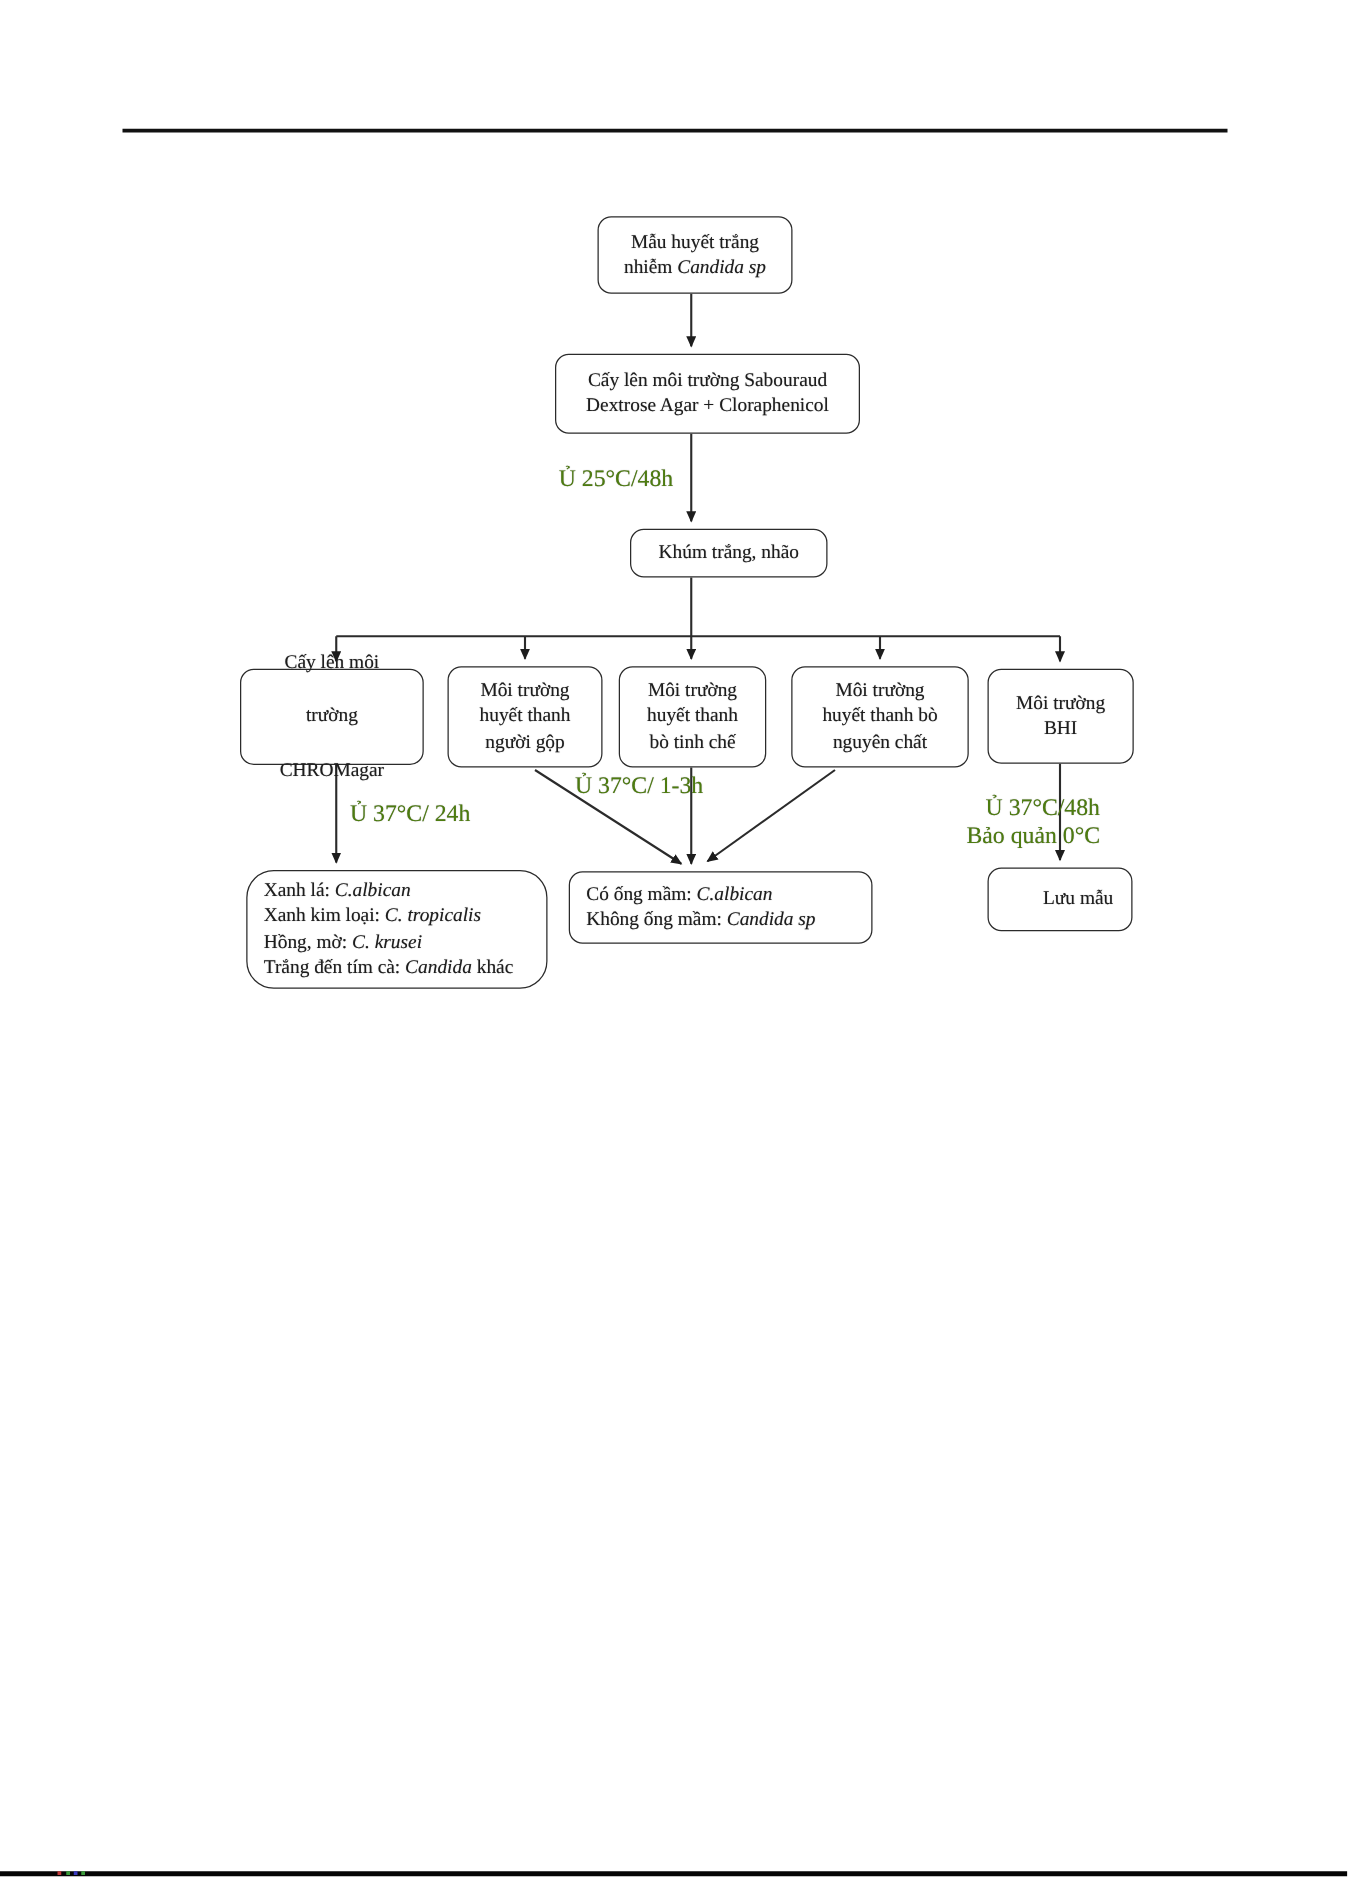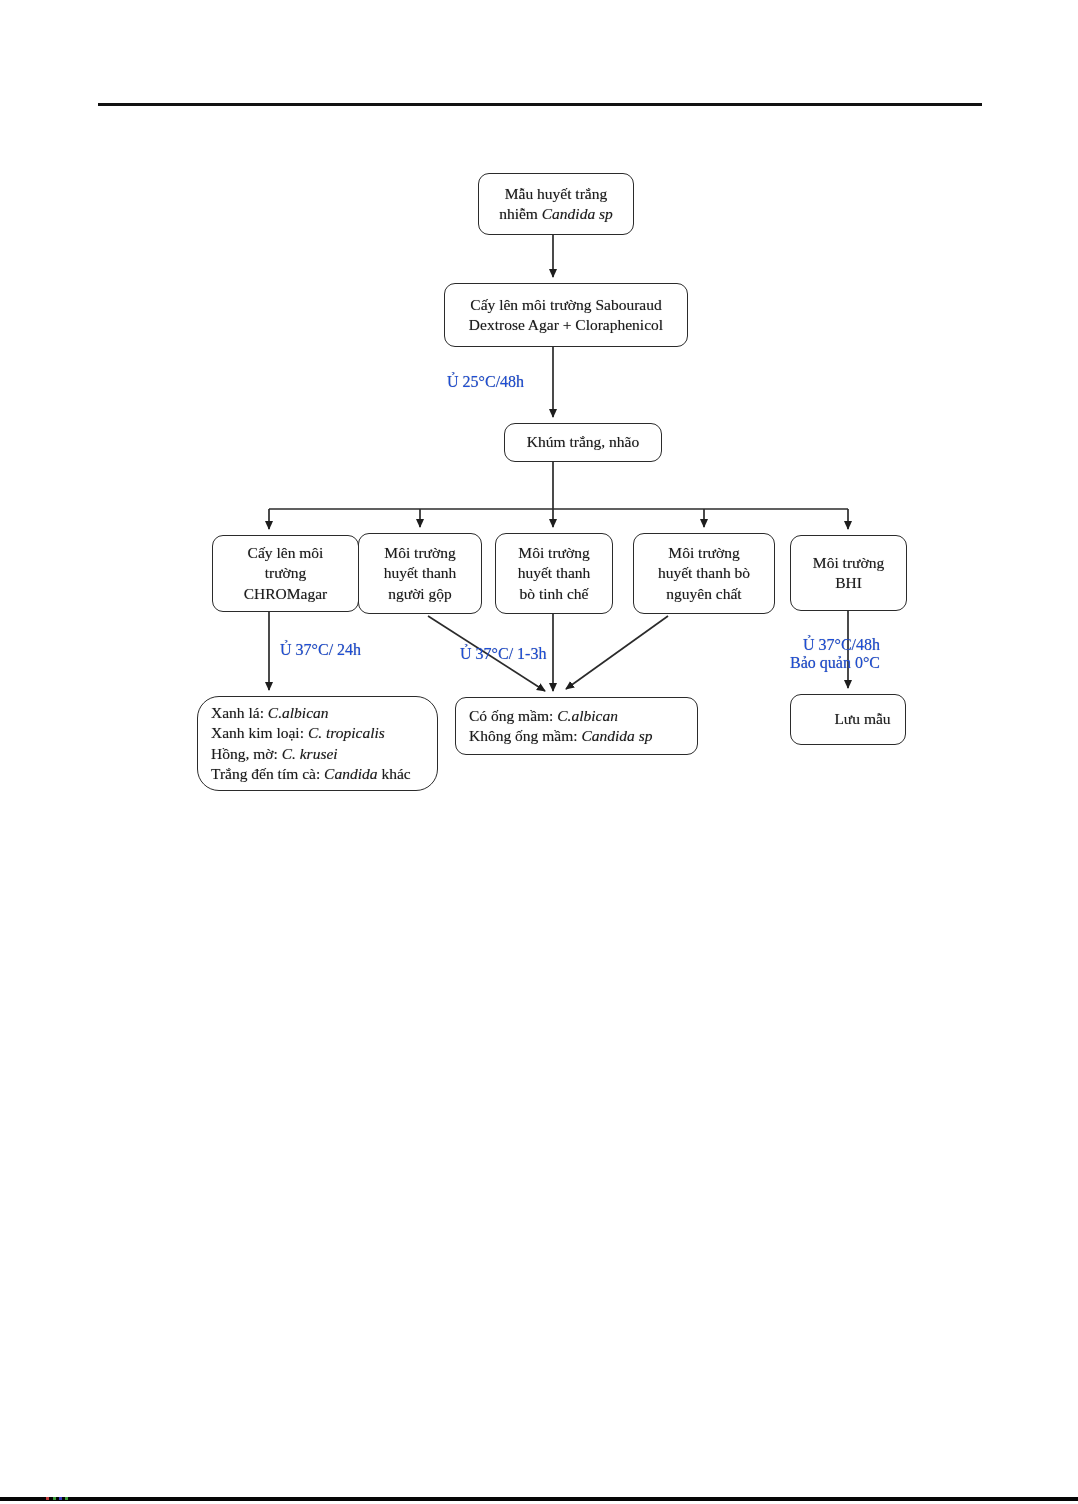--- a/index.html
+++ b/index.html
@@ -49,22 +49,22 @@
   .node.align-left {
     align-items: flex-start;
     text-align: left;
     padding-left: 13px;
     padding-right: 8px;
   }
   .node .line { white-space: nowrap; }
   .node i { font-style: italic; }
   .edge-label {
     position: absolute;
-    font-size: 16px;
-    color: #1d4ed8;
+    font-size: 19px;
+    color: #4d7c0f;
     white-space: nowrap;
     text-shadow: 0 0 0.7px rgba(40,40,40,0.55);
   }
   .edge-label.center { text-align: right; }
 </style>
 </head>
 <body>
 
 <div id="page">
 
@@ -103,21 +103,21 @@
       <div class="line"><span>Cấy lên môi trường Sabouraud</span></div>
       <div class="line"><span>Dextrose Agar + Cloraphenicol</span></div>
     </div>
 
   <div class="edge-label" style="left:447px; top:373px;">Ủ 25°C/48h</div>
 
   <div class="node" style="left:475px; top:423px; width:158px; height:39px;margin-left:29px;">
       <div class="line"><span>Khúm trắng, nhão</span></div>
     </div>
 
-  <div class="node" style="left:212px; top:535px; width:147px; height:77px;">
+  <div class="node" style="left:192px; top:535px; width:147px; height:77px;gap:23px;">
       <div class="line"><span>Cấy lên môi</span></div>
       <div class="line"><span>trường</span></div>
       <div class="line"><span>CHROMagar</span></div>
     </div>
 
   <div class="node" style="left:358px; top:533px; width:124px; height:81px;">
       <div class="line"><span>Môi trường</span></div>
       <div class="line"><span>huyết thanh</span></div>
       <div class="line"><span>người gộp</span></div>
     </div>
@@ -134,21 +134,21 @@
       <div class="line"><span>nguyên chất</span></div>
     </div>
 
   <div class="node" style="left:790px; top:535px; width:117px; height:76px;">
       <div class="line"><span>Môi trường</span></div>
       <div class="line"><span>BHI</span></div>
     </div>
 
   <div class="edge-label" style="left:280px; top:641px;">Ủ 37°C/ 24h</div>
 
-  <div class="edge-label" style="left:460px; top:645px;">Ủ 37°C/ 1-3h</div>
+  <div class="edge-label" style="left:460px; top:618px;">Ủ 37°C/ 1-3h</div>
 
   <div class="edge-label center" style="left:715px; top:636px; width:165px;">
     <div>Ủ 37°C/48h</div>
     <div>Bảo quản 0°C</div>
   </div>
 
   <div class="node align-left" style="left:197px; top:696px; width:241px; height:95px;border-radius:22px;">
       <div class="line"><span>Xanh lá: </span><i>C.albican</i></div>
       <div class="line"><span>Xanh kim loại: </span><i>C. tropicalis</i></div>
       <div class="line"><span>Hồng, mờ: </span><i>C. krusei</i></div>

